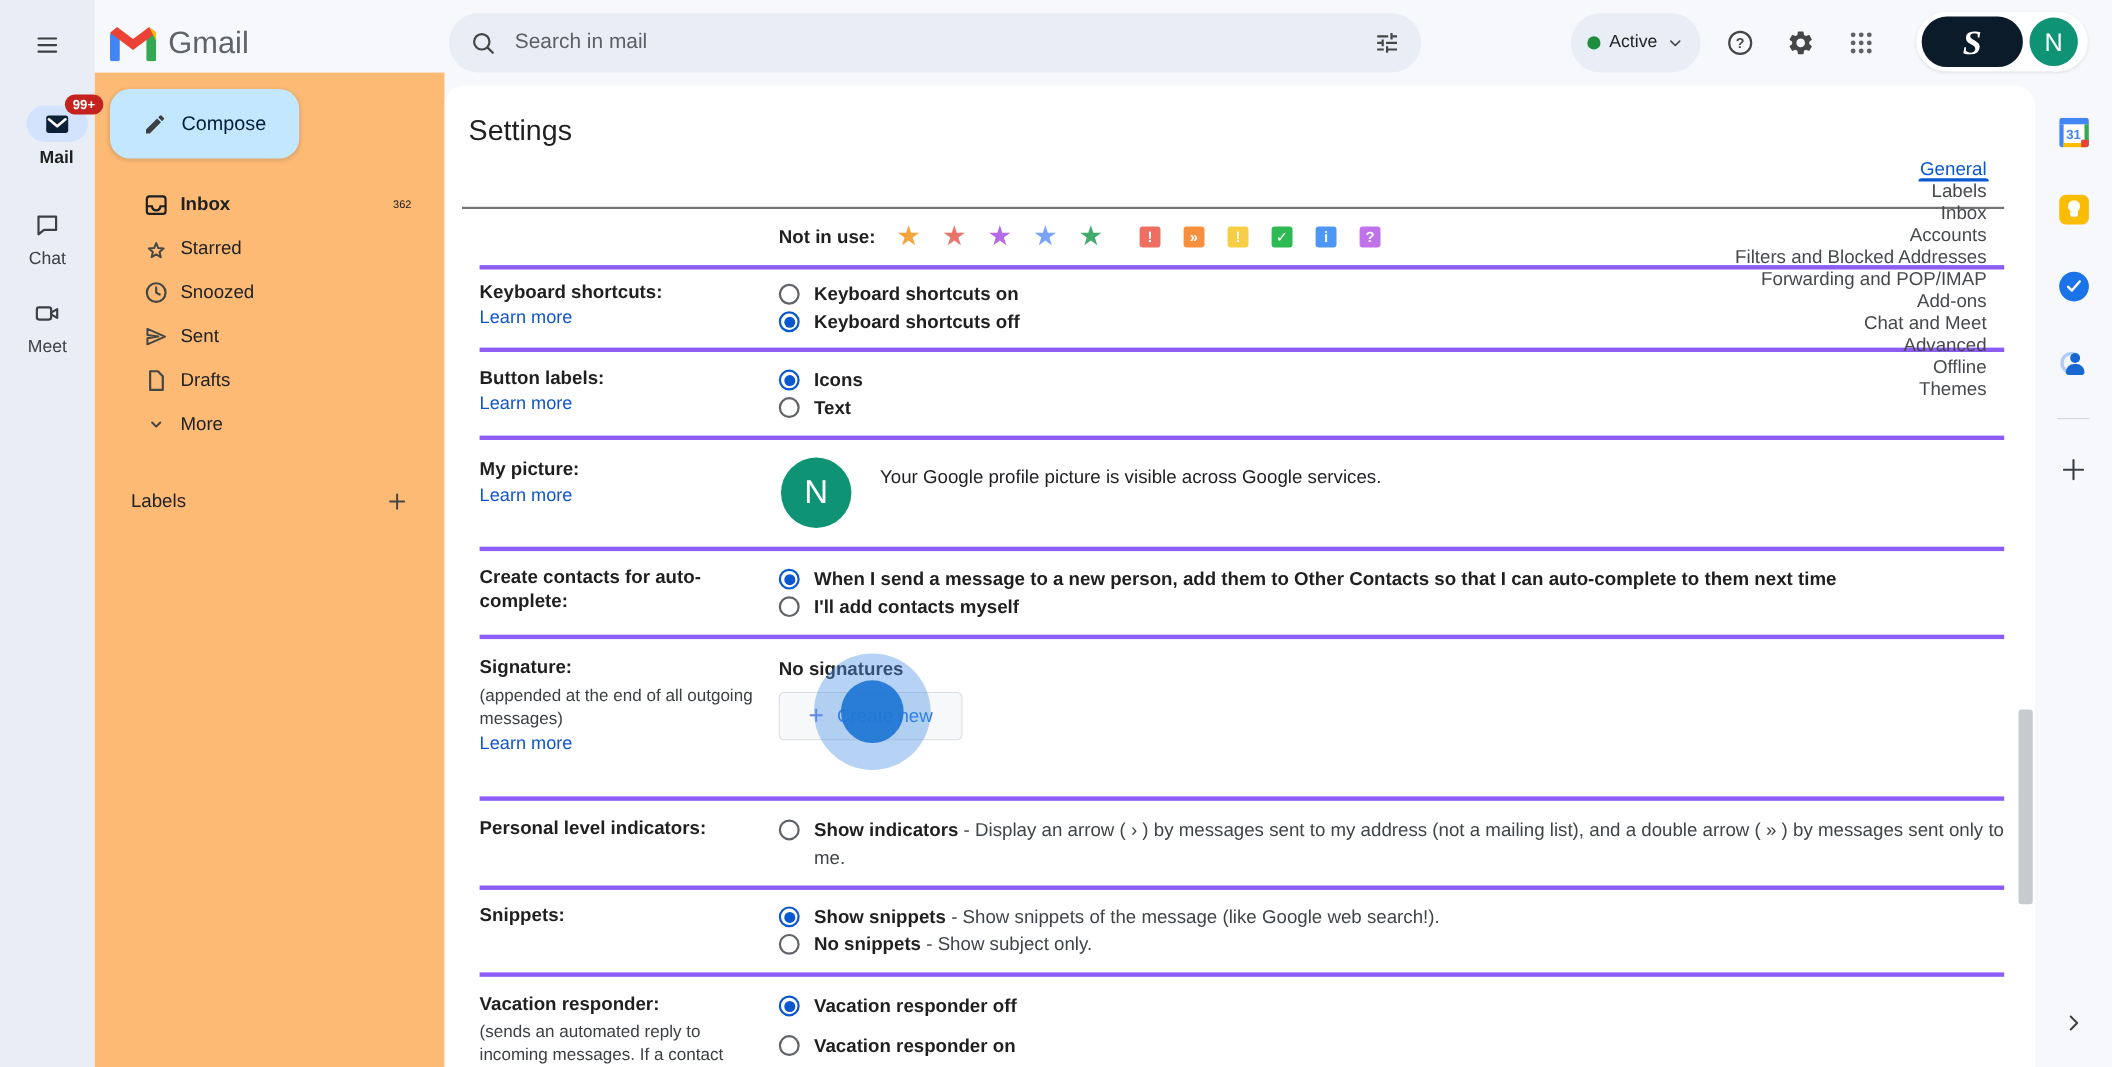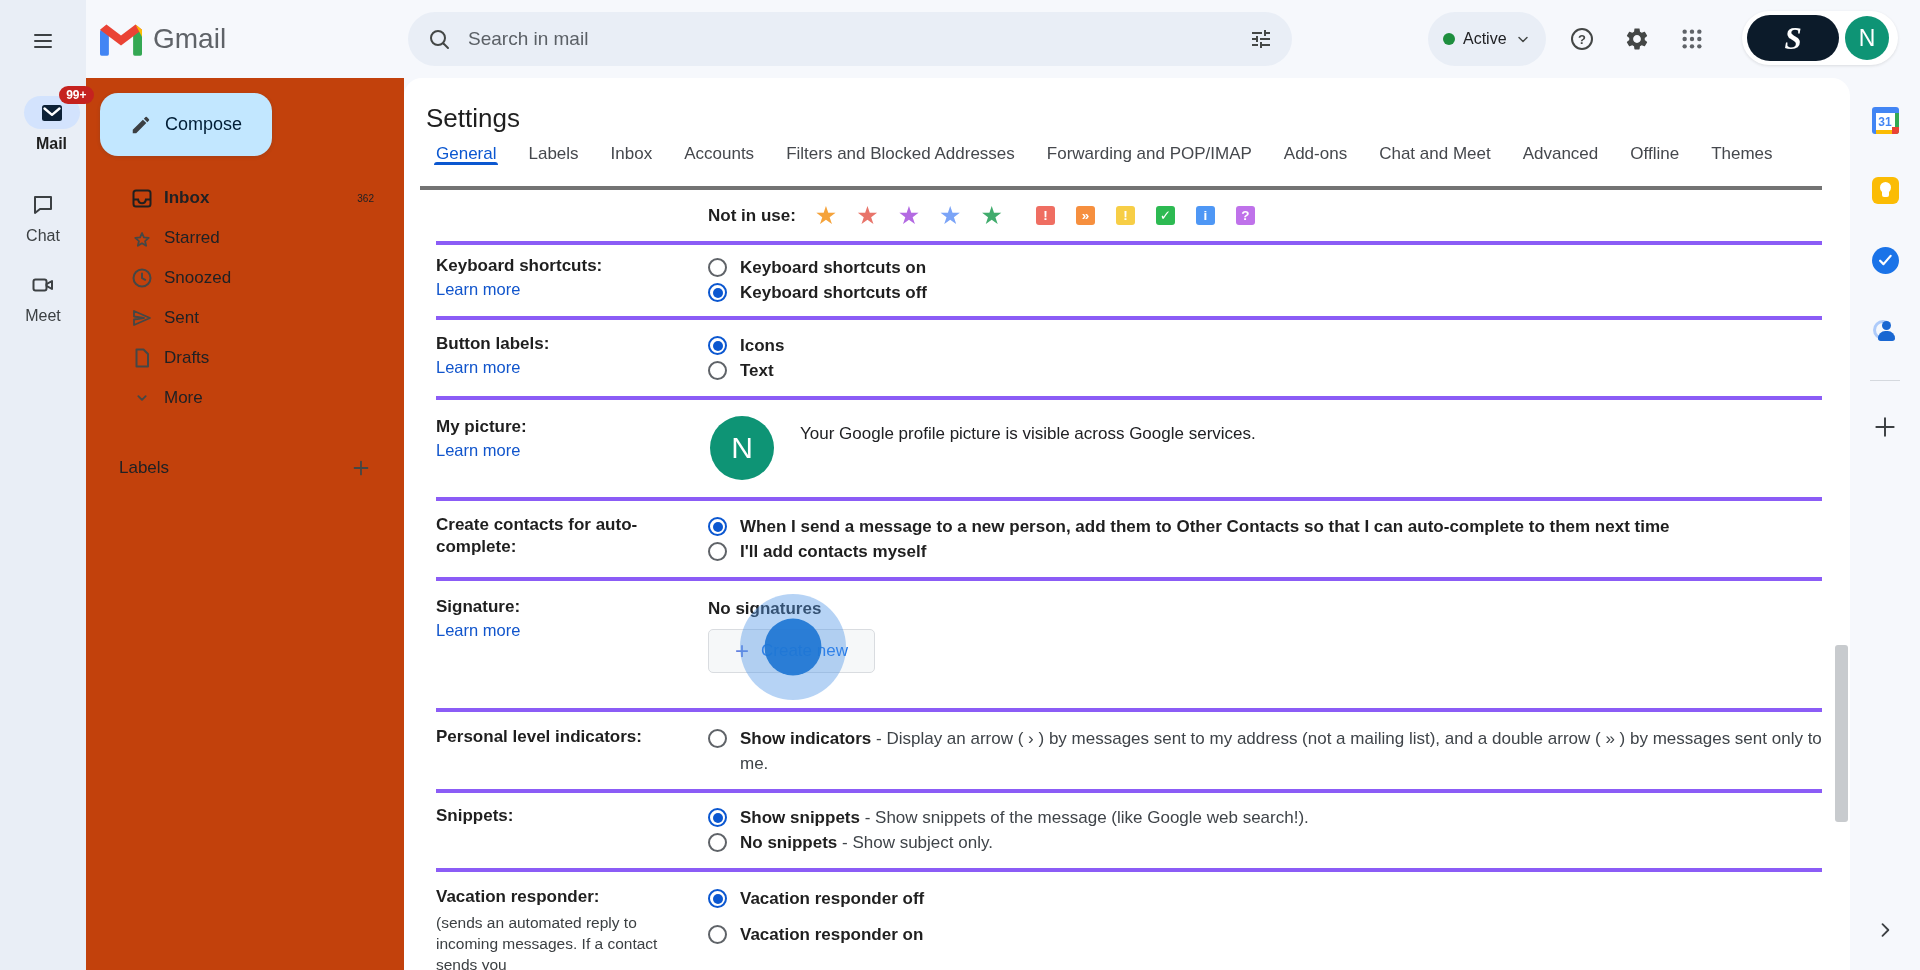--- a/index.html
+++ b/index.html
@@ -32,36 +32,36 @@
   .presence-dot { width:12px; height:12px; border-radius:50%; background:#1e8e3e; }
   .chip-label { font-size:16px; color:#202124; }
   .icon-btn { position:absolute; top:17px; width:44px; height:44px; border-radius:50%; border:none; background:transparent; display:flex; align-items:center; justify-content:center; cursor:pointer; }
   .btn-help { left:1474px; } .btn-gear { left:1529px; } .btn-apps { left:1584px; }
   .profile-pill { position:absolute; left:1656px; top:11px; width:156px; height:54px; background:#fff; border-radius:27px; display:flex; align-items:center; gap:6px; padding:0 5px; box-shadow:0 1px 3px rgba(32,33,36,.12); cursor:pointer; }
   .org-logo { width:92px; height:46px; background:#0c1b2a; border-radius:23px; display:flex; align-items:center; justify-content:center; }
   .org-letter { font-family:"Liberation Serif","DejaVu Serif",serif; font-style:italic; font-weight:700; font-size:31px; color:#fff; line-height:1; }
   .avatar-sm { width:44px; height:44px; border-radius:50%; background:#0e9475; color:#fff; font-size:23px; display:flex; align-items:center; justify-content:center; }
 
   
-  .sidebar { position:absolute; left:86px; top:78px; width:318px; bottom:0; background:#c2410c; z-index:2; }
+  .sidebar { position:absolute; left:86px; top:66px; width:318px; bottom:0; background:#fdba74; z-index:2; }
   .compose { position:absolute; left:14px; top:15px; width:172px; height:63px; background:#c2e7ff; border:none; border-radius:18px; display:flex; align-items:center; justify-content:center; gap:13px; cursor:pointer; box-shadow:0 1px 3px 1px rgba(60,64,67,.15); }
   .compose-label { font-size:18px; color:#001d35; font-weight:500; font-family:inherit; }
   .nav { position:absolute; top:100px; left:0; width:318px; }
   .nav-item { height:40px; display:flex; align-items:center; padding:0 30px 0 44px; border-radius:0 20px 20px 0; font-size:17px; color:#202124; cursor:pointer; }
   .nav-item .nav-ic { width:24px; height:24px; margin-right:10px; flex:none; display:flex; align-items:center; justify-content:center; }
   .nav-item.active { font-weight:700; }
   .nav-count { margin-left:auto; font-size:10px; font-weight:400; color:#202124; }
   .labels-row { position:absolute; top:368px; left:33px; width:260px; height:44px; display:flex; align-items:center; justify-content:space-between; }
   .labels-title { font-size:17px; font-weight:500; color:#202124; }
   .labels-add { width:36px; height:36px; border:none; background:transparent; border-radius:50%; display:flex; align-items:center; justify-content:center; cursor:pointer; }
 
   
   .card { position:absolute; left:404px; top:78px; width:1446px; height:892px; background:#fff; border-radius:18px 18px 0 0; overflow:hidden; z-index:1; }
   .card-title { margin:20px 0 0 22px; font-size:26px; font-weight:400; color:#1f1f1f; line-height:40px; }
-  .tabs { display:flex; align-items:flex-start; margin:6px 28px 0 16px; height:46px; border-bottom:4px solid #737373; }
+  .tabs { display:flex; align-items:flex-end; margin:6px 28px 0 16px; height:46px; border-bottom:2px solid #737373;flex-direction:column; }
   .tab { position:relative; display:flex; align-items:center; padding:0 16px; font-size:17px; color:#45484d; cursor:pointer; white-space:nowrap; }
   .tab.active { color:#0b57d0; }
   .tab.active::after { content:""; position:absolute; left:14px; right:14px; bottom:-1px; height:3px; background:#0b57d0; border-radius:3px 3px 0 0; }
 
   .rows { margin:0 28px 0 32px; }
   .row { display:grid; grid-template-columns:272px 1fr; border-bottom:4px solid #8b5cf6; }
   .row-left { padding-right:10px; }
   .row-label { font-size:17px; font-weight:700; color:#1f1f1f; line-height:22px; }
   .sub-label { font-size:15.5px; color:#3c4043; line-height:21px; margin-top:4px; }
   .learn-more { display:inline-block; font-size:16.5px; color:#1155cc; line-height:25px; text-decoration:none; cursor:pointer; }
@@ -400,20 +400,21 @@
           <div class="opt">
             <span class="radio unsel"></span>
             <span class="opt-bold">I'll add contacts myself</span>
           </div>
         </div>
       </div>
 
       <div class="row r-signature">
         <div class="row-left">
           <div class="row-label">Signature:</div>
+          <div class="sub-label">(appended at the end of all outgoing messages)</div>
           <a class="learn-more">Learn more</a>
         </div>
         <div>
           <div class="sig-status">No signatures</div>
           <div class="sig-btn-wrap">
             <button class="create-btn">
               <span class="create-plus">+</span>
               <span>Create new</span>
             </button>
             <span class="click-outer"></span>

